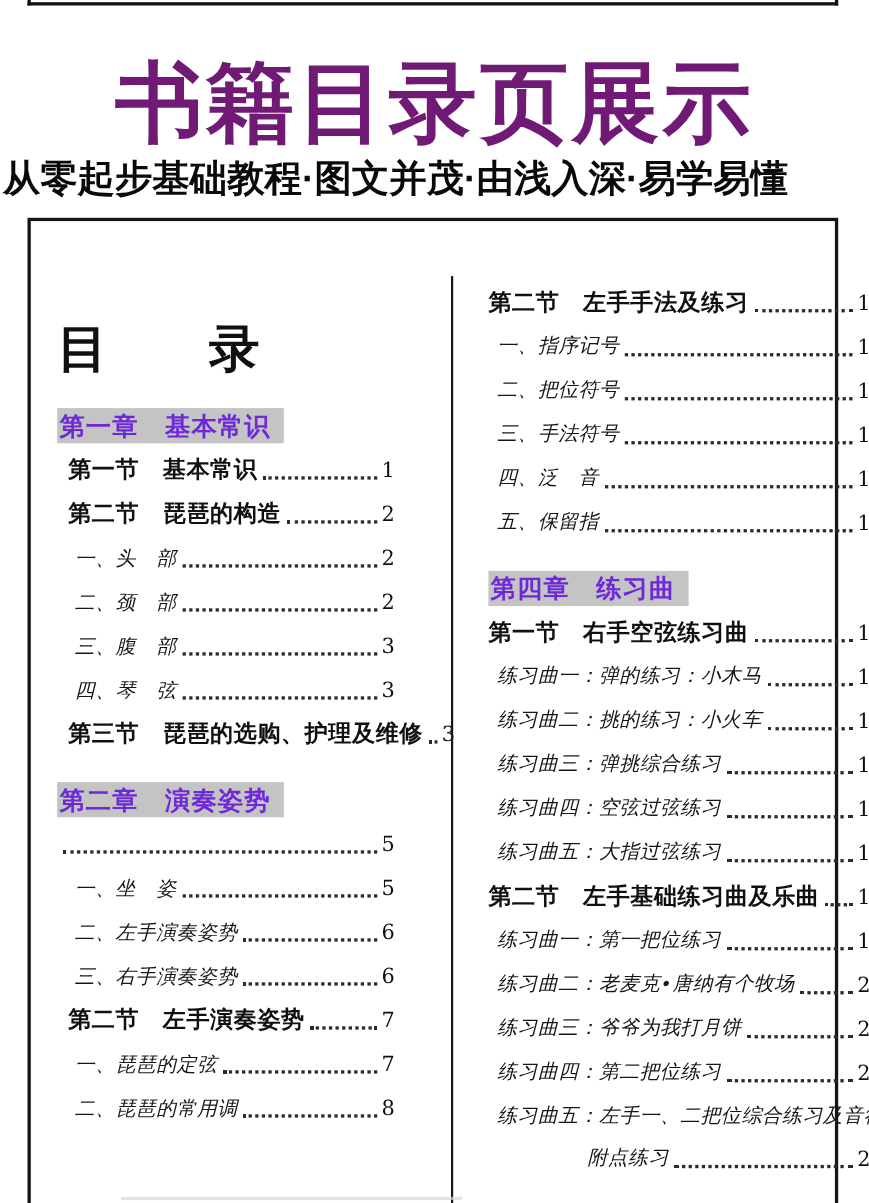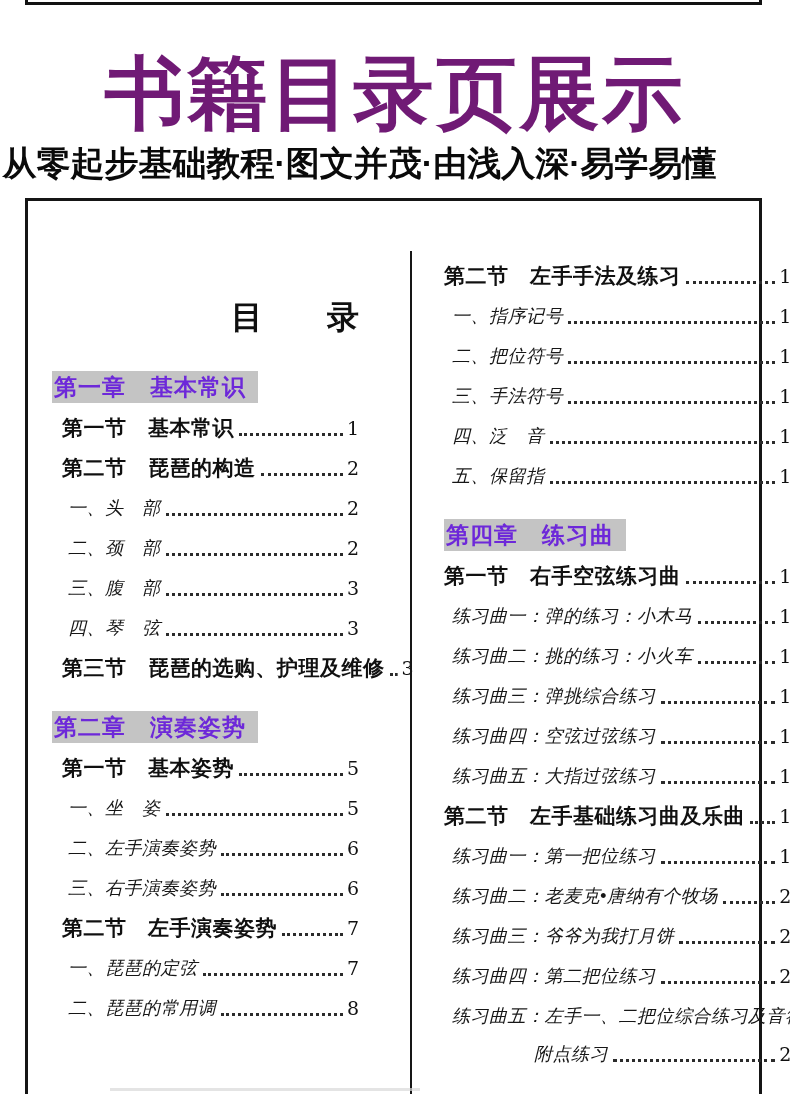--- a/index.html
+++ b/index.html
@@ -78,22 +78,22 @@
     width: 383px;
     box-sizing: border-box;
     padding: 92px 52px 0 24px;
   }
   .col-right {
     flex: 1;
     box-sizing: border-box;
     padding: 62px 22px 0 33px;
   }
   .toc-heading {
-    text-align: right;
-    font-size: 32px;
+    text-align: left;
+    font-size: 46px;
     line-height: 48px;
     font-weight: 700;
     color: #101010;
     font-family: "DejaVu Serif", "Liberation Serif", serif;
     margin-bottom: 9px;
   }
   .row {
     display: flex;
     align-items: flex-end;
     height: 26px;
@@ -127,21 +127,21 @@
   .item-row .entry-label {
     font-size: 18px;
     font-weight: 400;
     font-style: italic; 
     line-height: 26px;
     color: #161616;
     margin-left: 16px;
     letter-spacing: 0.5px;
   }
   .col-right .section-row .entry-label { margin-left: 0; }
-  .col-right .item-row .entry-label { margin-left: 8px; }
+  .col-right .item-row .entry-label { margin-left: 8px; font-family: Liberation Mono, monospace; }
   .cont-row .entry-label { margin-left: 90px !important; }
   .leader {
     flex: 1;
     min-width: 8px;
     border-bottom: 3px dotted #2b2b2b;
     margin: 0 4px 5px 5px;
   }
   .page-num {
     font-family: "DejaVu Serif", "Liberation Serif", serif;
     font-size: 19px;
@@ -210,21 +210,20 @@
           </div>
           <div class="row section-row">
             <span class="entry-label">第三节　琵琶的选购、护理及维修</span>
             <div class="leader"></div>
             <span class="page-num">3</span>
           </div>
           <div class="row chapter-row">
             <span class="chapter-label">第二章　演奏姿势</span>
           </div>
           <div class="row section-row">
-            <span class="entry-label">第一节　基本姿势</span>
             <div class="leader"></div>
             <span class="page-num">5</span>
           </div>
           <div class="row item-row">
             <span class="entry-label">一、坐　姿</span>
             <div class="leader"></div>
             <span class="page-num">5</span>
           </div>
           <div class="row item-row">
             <span class="entry-label">二、左手演奏姿势</span>

